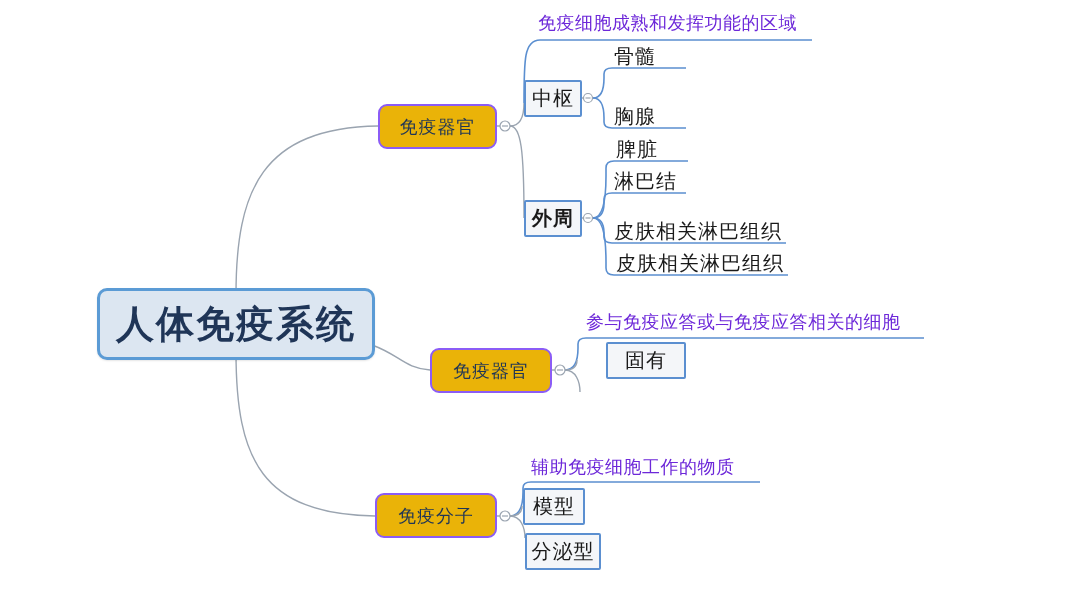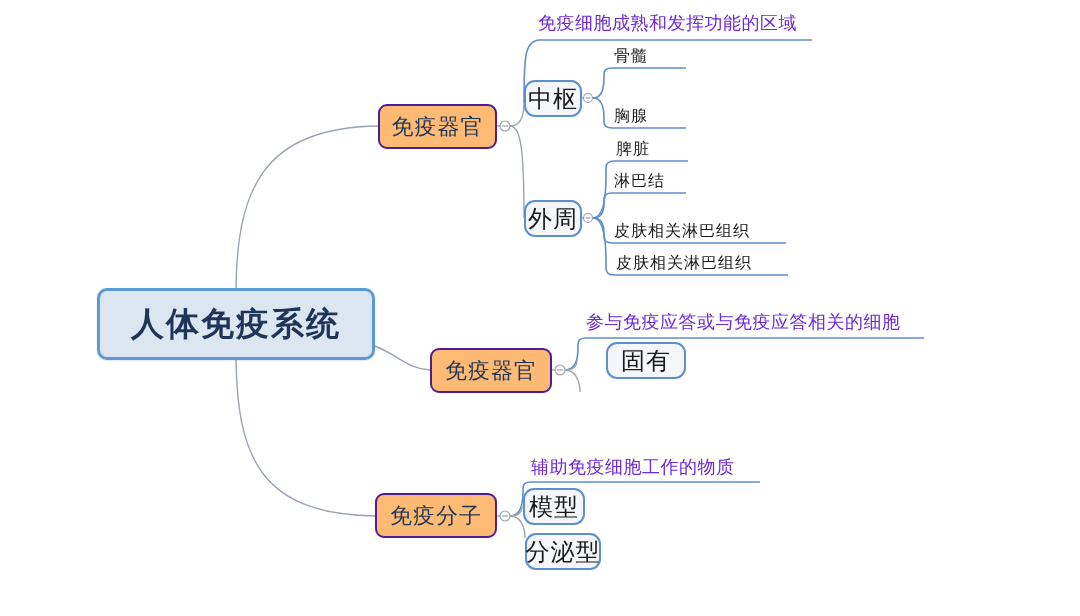--- a/index.html
+++ b/index.html
@@ -33,49 +33,49 @@
     align-items: center;
     justify-content: center;
     white-space: nowrap;
     color: #1f3864;
   }
   
   .node-root {
     border: 3px solid #5b9bd5;
     border-radius: 10px;
     background: #dce6f1;
-    font-size: 33px;
+    font-size: 38px;
     font-weight: bold;
     letter-spacing: 2px;
     color: #1f3557;
     box-shadow: 0 1px 2px rgba(0,0,0,0.10);
   }
   
   .node-main {
-    border: 2px solid #4c1d95;
+    border: 2px solid #8b5cf6;
     border-radius: 9px;
-    background: #fdba74;
-    font-size: 22px;
+    background: #eab308;
+    font-size: 18px;
     color: #1f3557;
     letter-spacing: 1px;
   }
   
   .node-sub {
     border: 2px solid #5b8fd0;
-    border-radius: 11px;
+    border-radius: 2px;
     background: #f4f6f9;
-    font-size: 24px;
+    font-size: 20px;
     color: #1a1a1a;
     letter-spacing: 1px;
   }
   
   .node-leaf {
     background: transparent;
     border: none;
-    font-size: 16px;
+    font-size: 20px;
     color: #1a1a1a;
     justify-content: flex-start;
     letter-spacing: 1px;
     padding-left: 6px;
   }
   
   .node-note {
     background: transparent;
     border: none;
     font-size: 18px;
@@ -163,21 +163,21 @@
   </div>
 
   <div class="node node-leaf" style="left:608px; top:43px; width:90px; height:26px;">
     <span>骨髓</span>
   </div>
 
   <div class="node node-leaf" style="left:608px; top:103px; width:90px; height:26px;">
     <span>胸腺</span>
   </div>
 
-  <div class="node node-sub" style="left:524px; top:200px; width:58px; height:37px;">
+  <div class="node node-sub" style="left:524px; top:200px; width:58px; height:37px;font-weight:bold;">
     <span>外周</span>
   </div>
 
   <div class="node node-leaf" style="left:610px; top:136px; width:90px; height:26px;">
     <span>脾脏</span>
   </div>
 
   <div class="node node-leaf" style="left:608px; top:168px; width:110px; height:26px;">
     <span>淋巴结</span>
   </div>

